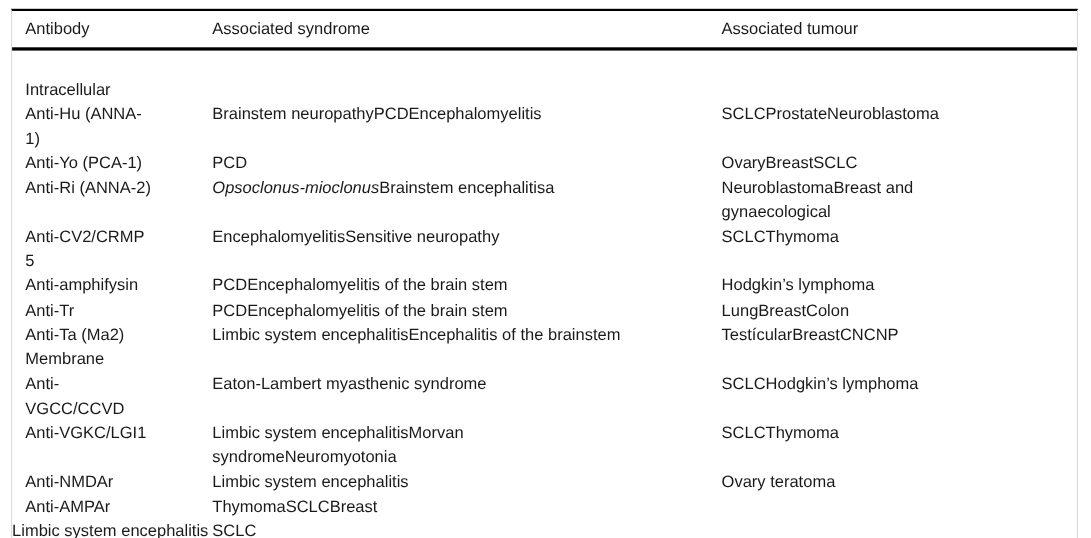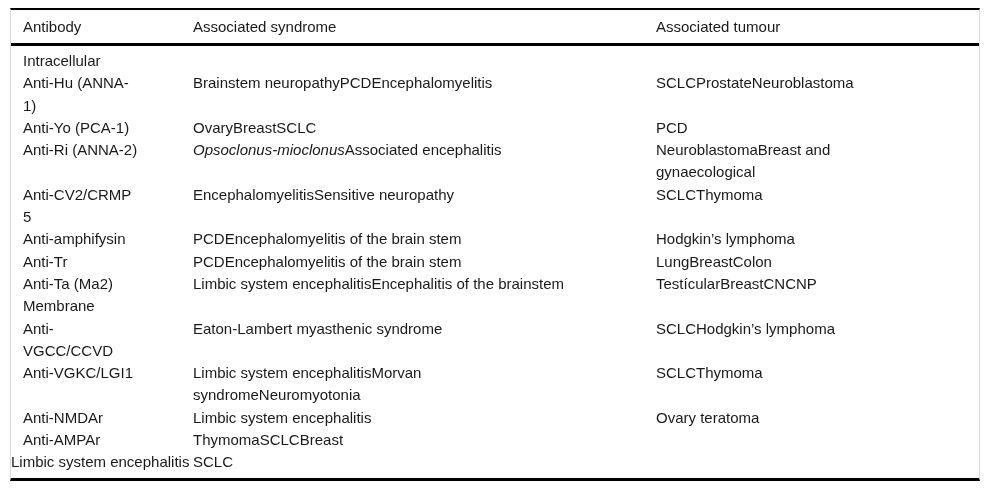--- a/index.html
+++ b/index.html
@@ -40,21 +40,21 @@
   }
   .cell {
     font-size: 15px;
     line-height: 22.3px;
     white-space: pre-line;
     padding: 0;
   }
   .c1 { padding-left: 12px; padding-right: 8px; }
   .hc1 { padding-left: 12px; }
   .c3 { padding-right: 6px; }
-  .row.first .cell { padding-top: 4px; }
+  .row.first .cell { padding-top: 4px; margin-top: 21px; }
   .row.last .cell { padding-bottom: 4px; }
   .it { font-style: italic; text-align: center; }
   sub.small {
     font-size: 11px;
     line-height: 0;
     vertical-align: -3px;
   }
 </style>
 </head>
 <body>
@@ -75,27 +75,27 @@
 
   <div class="row">
     <div class="cell c1">Anti-Hu (ANNA-
 1)</div>
     <div class="cell">Brainstem neuropathyPCDEncephalomyelitis</div>
     <div class="cell c3">SCLCProstateNeuroblastoma</div>
   </div>
 
   <div class="row">
     <div class="cell c1">Anti-Yo (PCA-1)</div>
+    <div class="cell">PCD</div>
     <div class="cell c3">OvaryBreastSCLC</div>
-    <div class="cell">PCD</div>
   </div>
 
   <div class="row">
     <div class="cell c1">Anti-Ri (ANNA-2)</div>
-    <div class="cell"><span class="it">Opsoclonus-mioclonus</span><span>Associated encephalitis</span></div>
+    <div class="cell"><span class="it">Opsoclonus-mioclonus</span><span>Brainstem encephalitisa</span></div>
     <div class="cell c3">NeuroblastomaBreast and
 gynaecological</div>
   </div>
 
   <div class="row">
     <div class="cell c1">Anti-CV2/CRMP
 5</div>
     <div class="cell">EncephalomyelitisSensitive neuropathy</div>
     <div class="cell c3">SCLCThymoma</div>
   </div>

